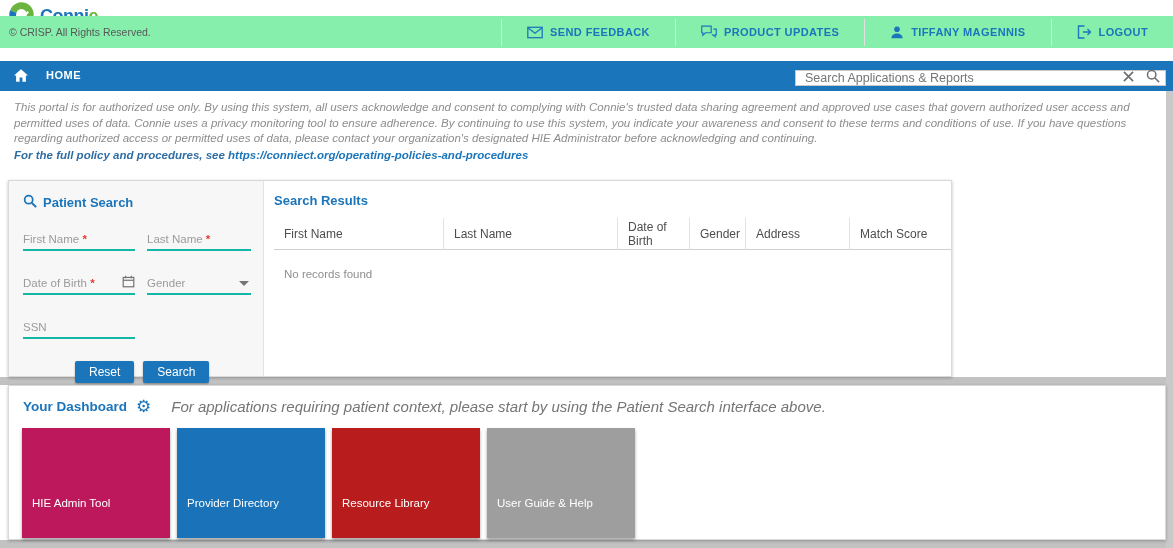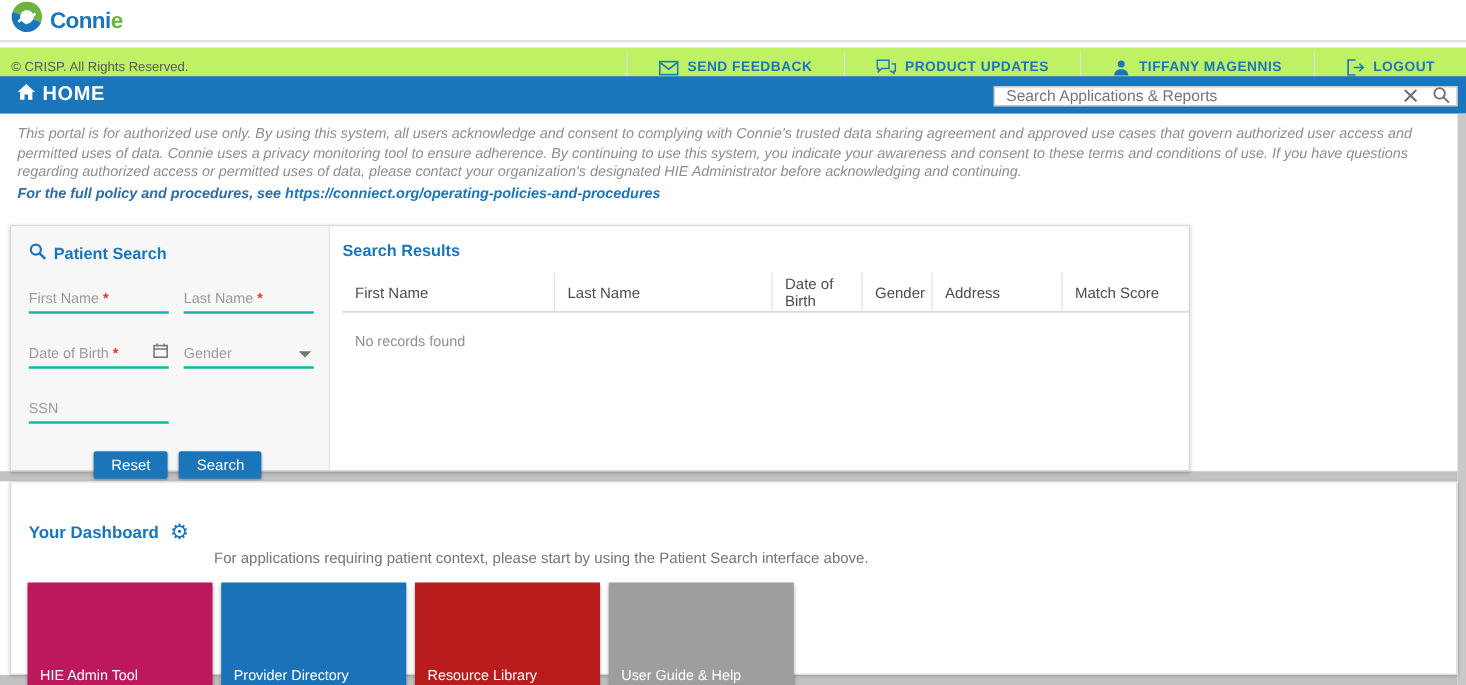--- a/index.html
+++ b/index.html
@@ -7,29 +7,29 @@
   .page { position:relative; width:1173px; height:548px; background:#ffffff; overflow:hidden; }
 
   
   .header1 { position:absolute; left:0; top:0; width:1173px; height:32px; background:#fff; display:flex; align-items:center; padding-left:8px; }
   .logo { display:flex; align-items:center; gap:5px; }
   .logo-text { font-size:18px; font-weight:bold; color:#1b75bb; letter-spacing:-0.5px; }
   .logo-accent { color:#6cb33f; }
   .hdr-divider { position:absolute; left:0; top:32px; width:1173px; height:2px; background:#e3e3e3; }
 
   
-  .header2 { position:absolute; left:0; top:38px; width:1173px; height:32px; background:#bef264; display:flex; align-items:center; justify-content:space-between; }
+  .header2 { position:absolute; left:0; top:16px; width:1173px; height:32px; background:#86efac; display:flex; align-items:center; justify-content:space-between; }
   .copyright { font-size:10.5px; color:#58585a; padding-left:9px; }
   .hlinks { display:flex; height:27px; align-items:stretch; }
   .hlink { display:flex; align-items:center; gap:7px; padding:0 25px; border-left:1px solid #e0e0e0; color:#1b75bb; font-size:11px; font-weight:bold; letter-spacing:0.4px; cursor:pointer; }
   .hlink svg { display:block; }
 
   
   .nav { position:absolute; left:0; top:61px; width:1173px; height:30px; background:#1b75bb; display:flex; align-items:center; justify-content:space-between; padding:0 7px 0 14px; }
-  .nav-home { display:flex; align-items:flex-start; gap:6px; color:#fff; font-size:16px; font-weight:bold; letter-spacing:0.5px; cursor:pointer; }
+  .nav-home { display:flex; align-items:flex-start; gap:18px; color:#fff; font-size:11px; font-weight:bold; letter-spacing:0.5px; cursor:pointer; }
   .nav-search { position:relative; width:371px; height:16px;border-radius:8px; }
   .nav-search input { width:100%; height:100%; border:1px solid #c9c9c9; padding:0 52px 0 9px; font-size:12.5px; color:#333; font-family:"Liberation Sans", sans-serif; outline:none; }
   .nav-search input::placeholder { color:#757575; }
   .ns-icons { position:absolute; right:6px; top:0; height:100%; display:flex; align-items:center; gap:12px; }
   .ns-icons span { display:flex; cursor:pointer; }
 
   
   .content { position:absolute; left:0; top:91px; width:1173px; height:457px; background:#fff; }
   .right-strip { position:absolute; right:0; top:91px; width:7px; height:457px; background:#c9c9c9; }
   .band { position:absolute; left:0; width:1166px; height:8px; background:#c2c2c2; }
@@ -61,21 +61,21 @@
   .results-panel .panel-title { color:#1b75bb; }
   .rheader { display:flex; margin-top:10px; height:32px; align-items:center; border-bottom:1px solid #cfcfcf; }
   .rcell { font-size:12px; color:#4d4d4d; padding-left:10px; height:32px; display:flex; align-items:center; border-right:1px solid #e2e2e2; }
   .rc0 { width:170px; } .rc1 { width:174px; } .rc2 { width:72px; } .rc3 { width:56px; } .rc4 { flex:1; } .rc5 { width:101px; border-right:none; }
   .rempty { margin-top:18px; padding-left:10px; font-size:11.5px; color:#8f8f8f; }
 
   
   .dash-head { display:flex; align-items:center; padding:12px 14px 0 14px; }
   .dash-title { color:#1b75bb; font-size:13.5px; font-weight:bold; }
   .gear { color:#1b75bb; font-size:17px; margin-left:9px; line-height:1; cursor:pointer; }
-  .dash-note { margin-left:20px; font-size:12px; color:#757575;margin-top:41px; }
+  .dash-note { margin-left:20px; font-size:15px; font-style:italic; color:#757575; }
   .tiles { display:flex; gap:7px; margin:13px 0 0 13px; }
   .tile { position:relative; width:148px; height:110px; box-shadow:0 2px 3px rgba(0,0,0,0.35); cursor:pointer; }
   .tile-label { position:absolute; left:10px; top:69px; color:#fff; font-size:11.5px; }
 </style>
 </head>
 <body>
 
 <div class="page">
 
   <div class="header1">

